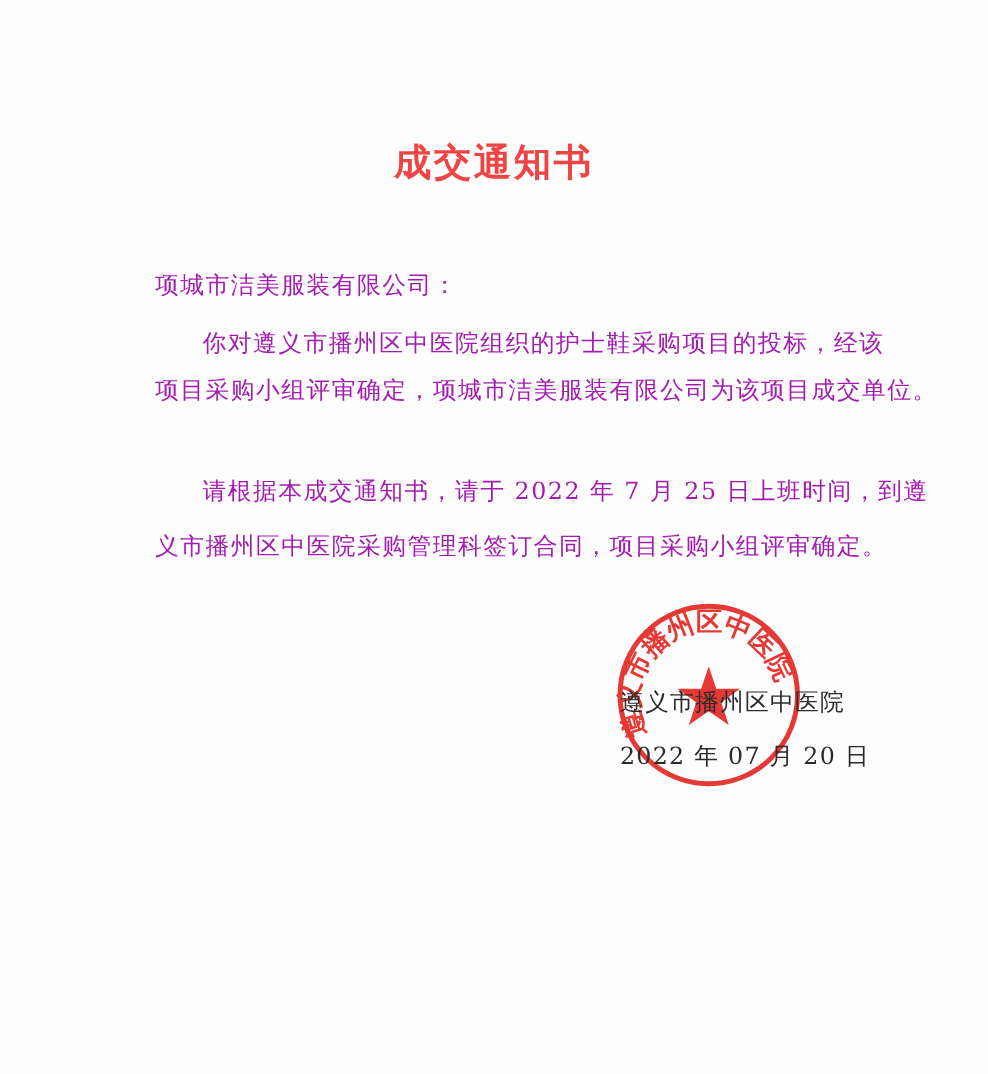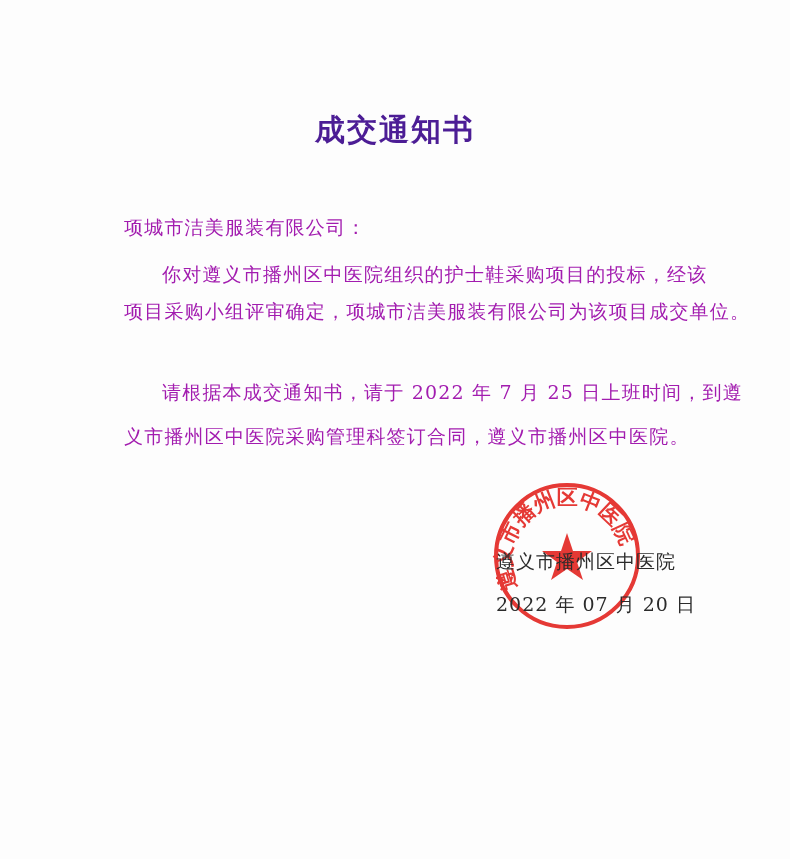--- a/index.html
+++ b/index.html
@@ -8,21 +8,21 @@
       background: #ffffff;
       position: relative;
       overflow: hidden;
       font-family: "DejaVu Serif", "Liberation Serif", serif;
       color: #2a2a2a;
     }
     .page { position: absolute; inset: 0; background: #fdfdfd; }
     .title {
       position: absolute; left: 0; width: 790px; top: 110px;
       text-align: center; font-size: 30px; font-weight: bold; letter-spacing: 2px;
-      color: #4c1d95;
+      color: #ef4444;
     }
     .line {
       position: absolute; font-size: 19px; letter-spacing: 1.2px; white-space: nowrap;
       color: #a21caf;
     }
     .stamp {
       position: absolute; left: 492px; top: 481px; width: 150px; height: 150px;
       border-radius: 50%;
     }
     .sign {
@@ -34,21 +34,21 @@
 
 <div class="page">
   <div class="title">成交通知书</div>
 
   <div class="line" style="left:124px; top:215px;">项城市洁美服装有限公司：</div>
 
   <div class="line" style="left:162px; top:262px;">你对遵义市播州区中医院组织的护士鞋采购项目的投标，经该</div>
   <div class="line" style="left:124px; top:299px;">项目采购小组评审确定，项城市洁美服装有限公司为该项目成交单位。</div>
 
   <div class="line" style="left:162px; top:380px;text-align:center;">请根据本成交通知书，请于 2022 年 7 月 25 日上班时间，到遵</div>
-  <div class="line" style="left:124px; top:424px;">义市播州区中医院采购管理科签订合同，遵义市播州区中医院。</div>
+  <div class="line" style="left:124px; top:424px;">义市播州区中医院采购管理科签订合同，项目采购小组评审确定。</div>
 
   <svg class="stamp" viewBox="0 0 150 150">
     <defs>
       <path id="arc" d="M 28 110 A 56 56 0 1 1 122 110"></path>
     </defs>
     <circle cx="75" cy="75" r="71" fill="none" stroke="#e53935" stroke-width="4"></circle>
     <text fill="#e53935" font-size="21" font-weight="bold" font-family="DejaVu Sans, sans-serif">
       <textPath href="#arc" startOffset="2%">遵义市播州区中医院</textPath>
     </text>
     <polygon fill="#e53935" points="75,52 81,70 100,70 85,81 91,99 75,88 59,99 65,81 50,70 69,70"></polygon>

